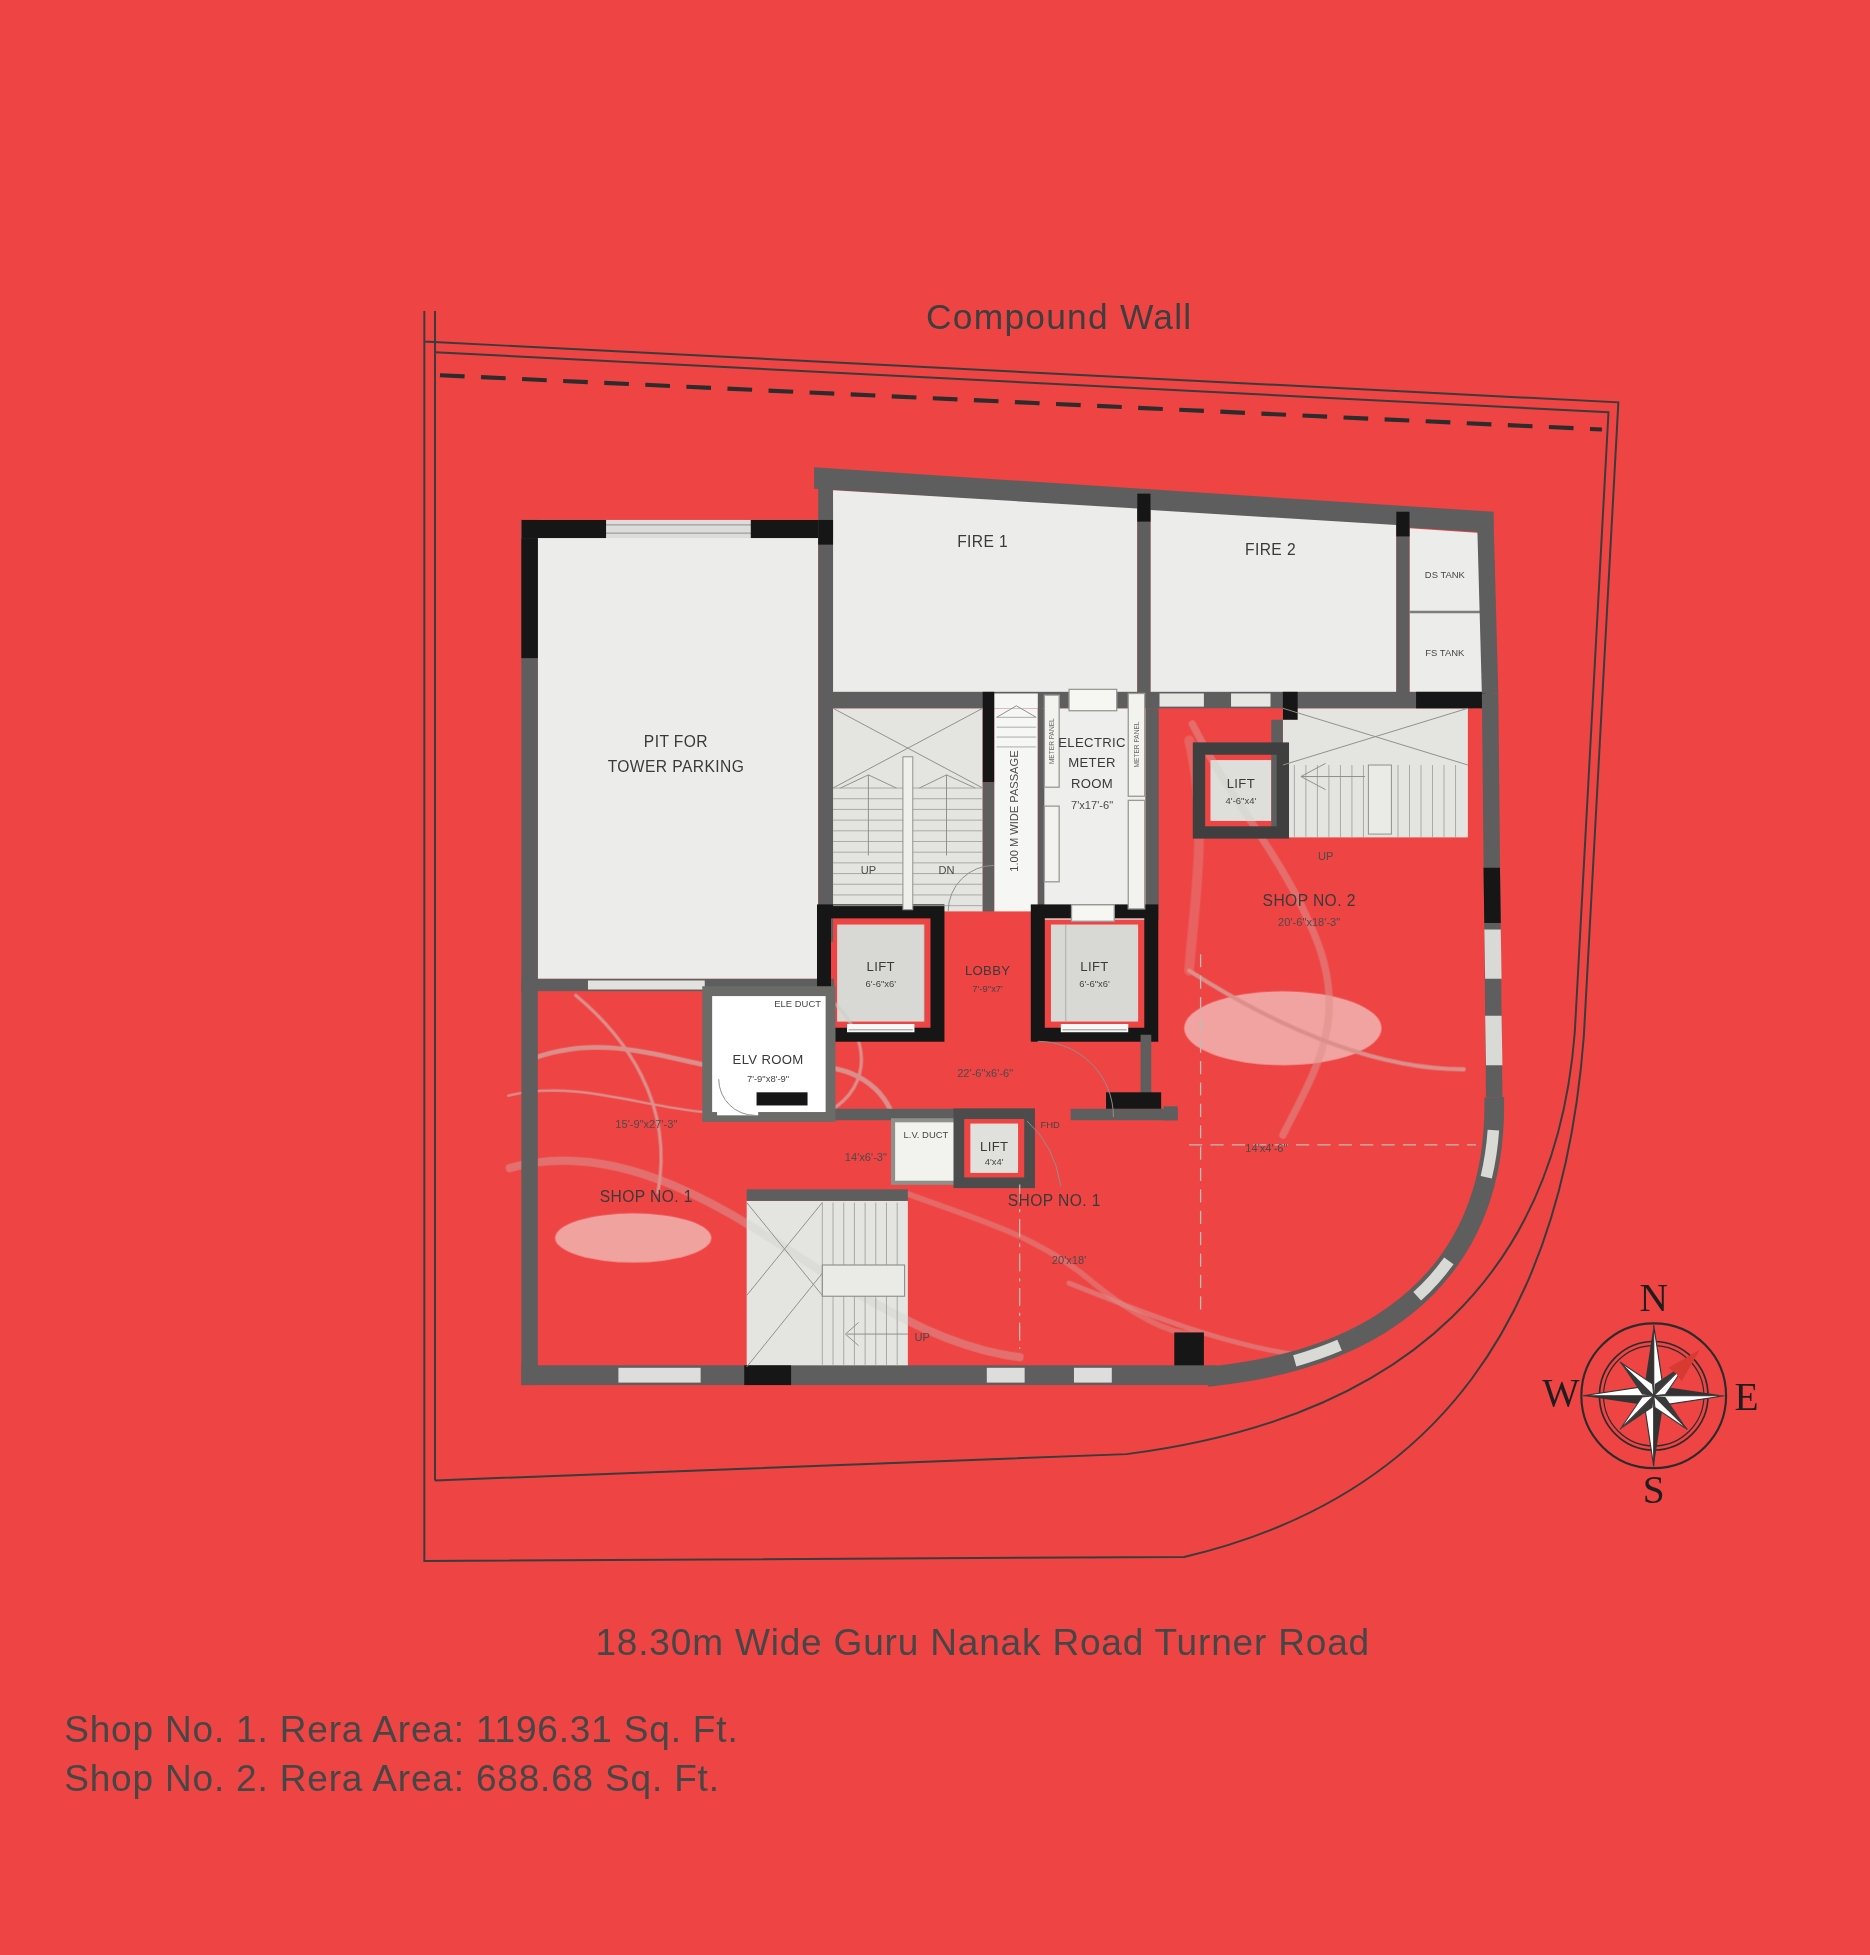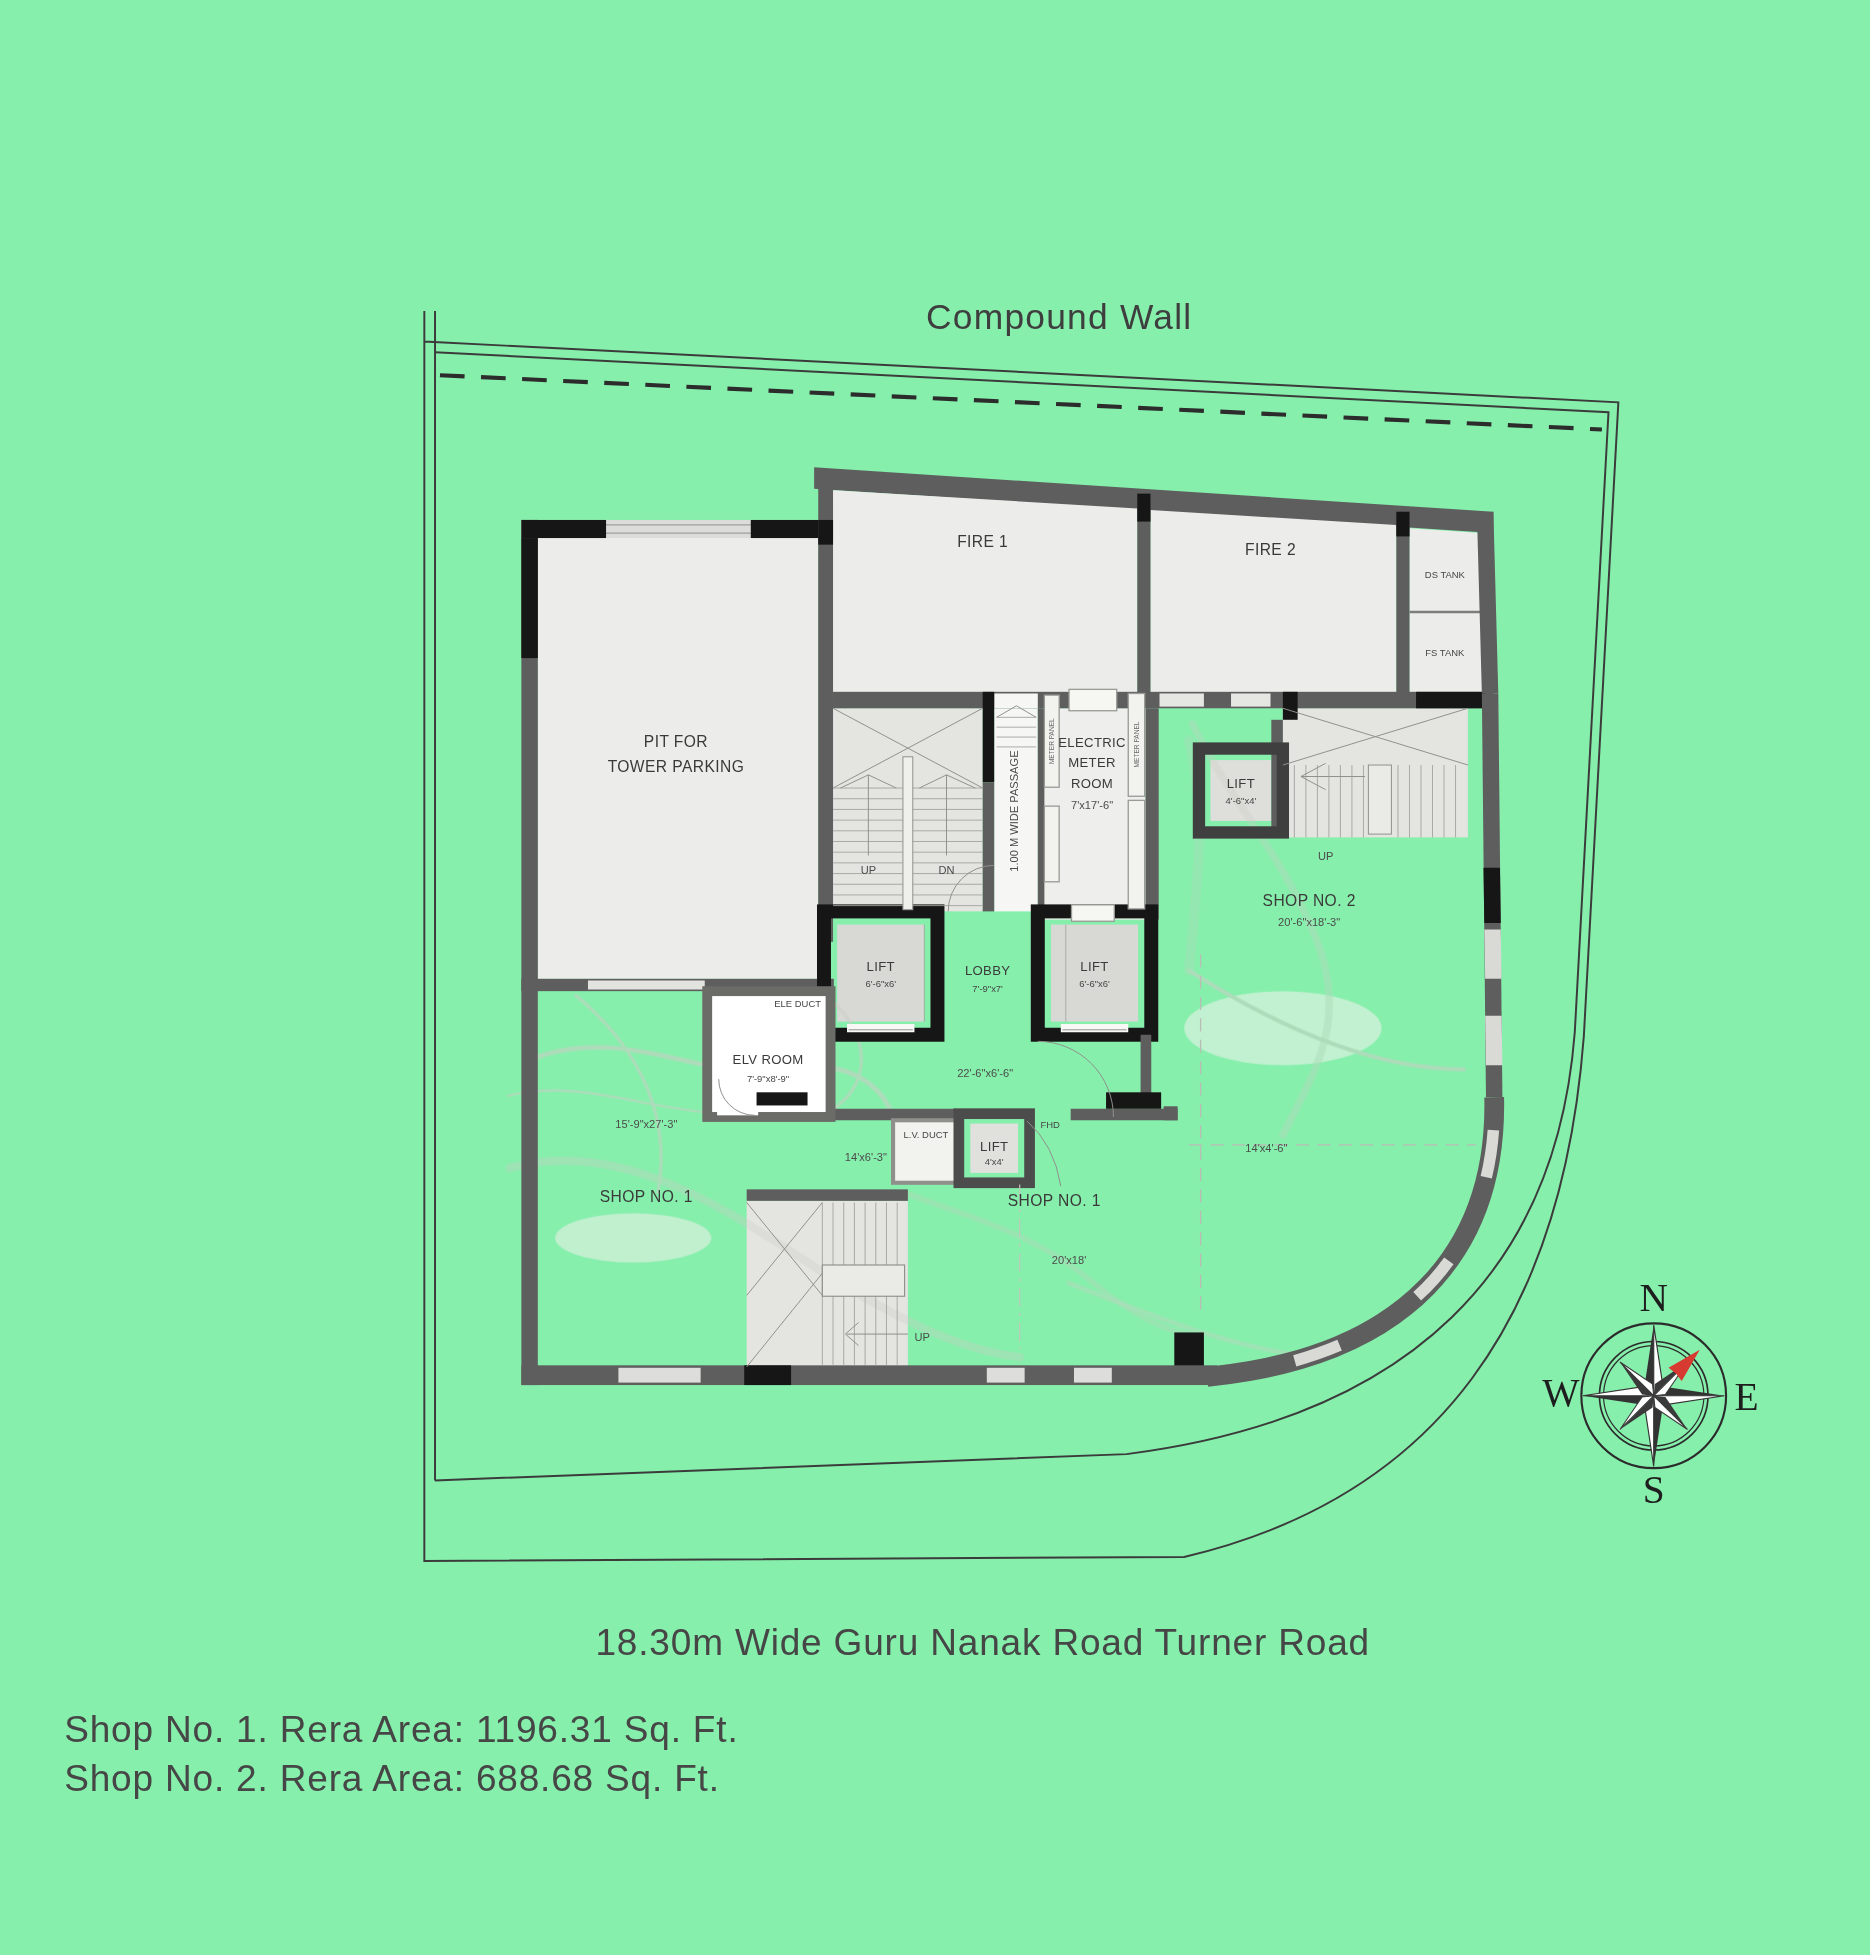--- a/index.html
+++ b/index.html
@@ -1,16 +1,16 @@
 <!DOCTYPE html>
 <html style="font-size:13px"><head>
 <meta charset="utf-8">
 <style>
   html,body{margin:0;padding:0;background:#ffffff;}
-  .canvas{position:relative;width:1870px;height:1956px;background:#86efac;overflow:hidden;}
+  .canvas{position:relative;width:1870px;height:1956px;background:#ef4444;overflow:hidden;}
   svg{position:absolute;left:0;top:0;}
   svg text{font-family:"Liberation Sans",sans-serif;fill:#3a3a3a;}
   .t-room{font-size:19px;letter-spacing:.5px;}
   .t-room-sm{font-size:16px;letter-spacing:.4px;}
   .t-dim{font-size:13.5px;fill:#4b4b4b;}
   .t-tiny{font-size:11.5px;fill:#454545;}
   .t-micro{font-size:8px;fill:#6a6a6a;}
   .t-title{font-size:43px;fill:#3e3e3e;letter-spacing:1.5px;}
   .t-footer{font-size:45px;fill:#464646;letter-spacing:1px;}
   .t-compass{font-family:"Liberation Serif",serif;font-size:48px;fill:#1e1e1e;}

